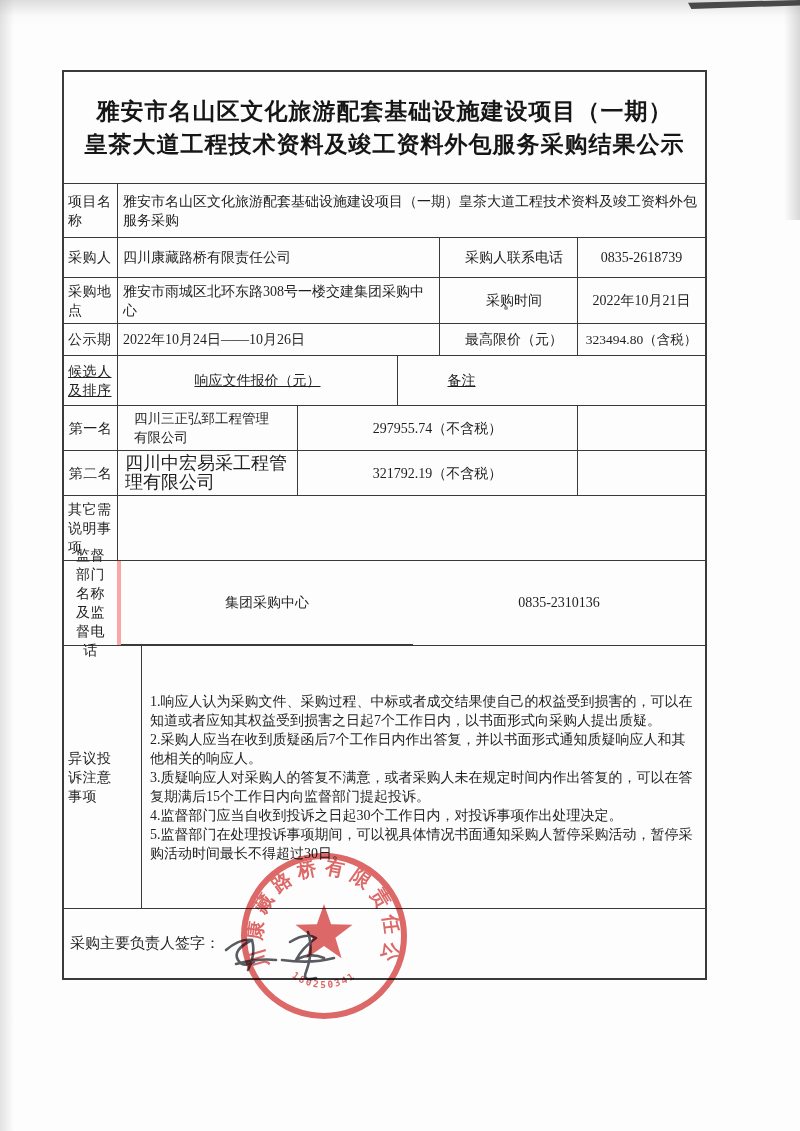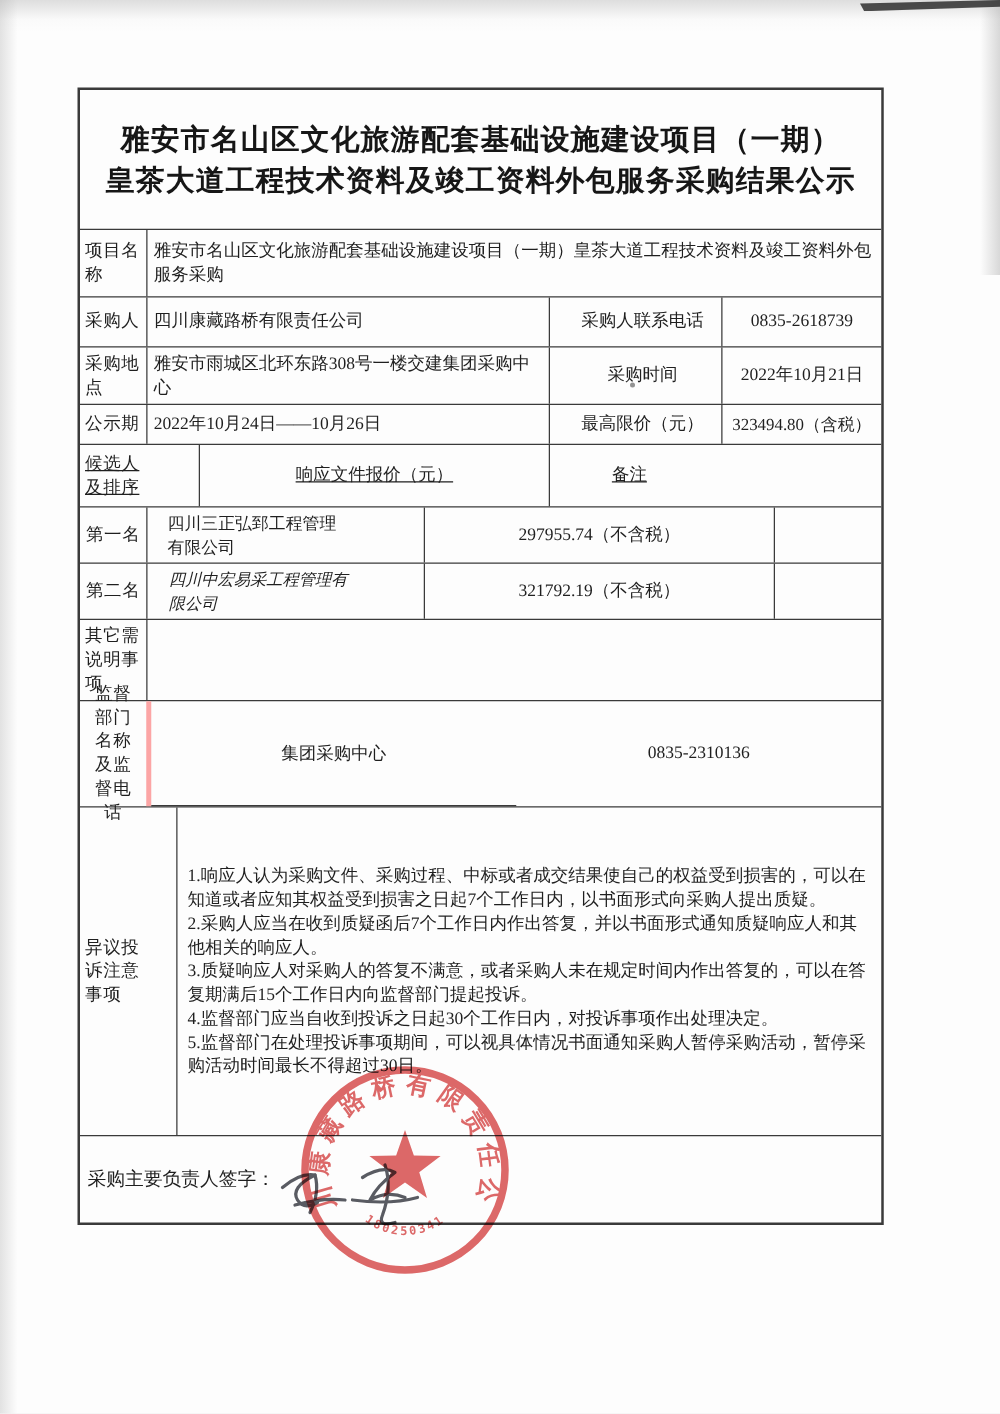--- a/index.html
+++ b/index.html
@@ -37,21 +37,21 @@
   .r-candheader{height:50px;text-decoration:underline;}
   .r-rank{height:45px;}
   .r-other{height:65px;}
   .r-supervisor{height:85px;}
   .r-objection{height:263px;}
   .r-sign{height:70px;}
   .w-value{width:322px;flex:0 0 322px;}
   .w-mid{width:138px;flex:0 0 138px;padding-left:16px;}
   .w-right{width:128px;flex:0 0 128px;}
   .w-cname{width:180px;flex:0 0 180px;}
-  .w-cprice{width:280px;flex:0 0 280px;margin-left:42px;}
+  .w-cprice{width:280px;flex:0 0 280px;}
   .stack{flex:1;display:flex;flex-direction:row;border-left:4px solid #fca5a5;box-sizing:border-box;}
   .stack .sub{flex:1;display:flex;align-items:center;justify-content:center;font-size:14px;box-sizing:border-box;}
   .stack .sub:first-child{border-bottom:1px solid #3a3a3a;}
   .obj-text{flex:1;border-left:1px solid #3a3a3a;display:flex;flex-direction:column;justify-content:center;
     padding:6px 8px;font-size:14px;line-height:19px;box-sizing:border-box;margin-left:24px;}
   .sign-cell{flex:1;display:flex;align-items:center;padding-left:6px;font-size:15px;}
 
   
   .stamp{position:absolute;left:236px;top:848px;mix-blend-mode:multiply;opacity:.85;}
   .signature{position:absolute;left:212px;top:912px;mix-blend-mode:multiply;opacity:.85;}
@@ -107,21 +107,21 @@
 
     <div class="row r-rank">
       <div class="cell lbl ctr" style="justify-content:center;">第一名</div>
       <div class="cell w-cname" style="font-size:13.5px;padding:2px 16px;">四川三正弘郅工程管理有限公司</div>
       <div class="cell w-cprice ctr">297955.74（不含税）</div>
       <div class="cell w-right"></div>
     </div>
 
     <div class="row r-rank">
       <div class="cell lbl ctr" style="justify-content:center;">第二名</div>
-      <div class="cell w-cname" style="font-size:13px;padding:2px 17px;font-style:italic;">四川中宏易采工程管理有限公司</div>
+      <div class="cell w-cname" style="font-size:18px;padding:2px 7px;">四川中宏易采工程管理有限公司</div>
       <div class="cell w-cprice ctr">321792.19（不含税）</div>
       <div class="cell w-right"></div>
     </div>
 
     <div class="row r-other">
       <div class="cell lbl" style="align-items:center;">其它需说明事项</div>
       <div class="cell" style="flex:1;"></div>
     </div>
 
     <div class="row r-supervisor">

